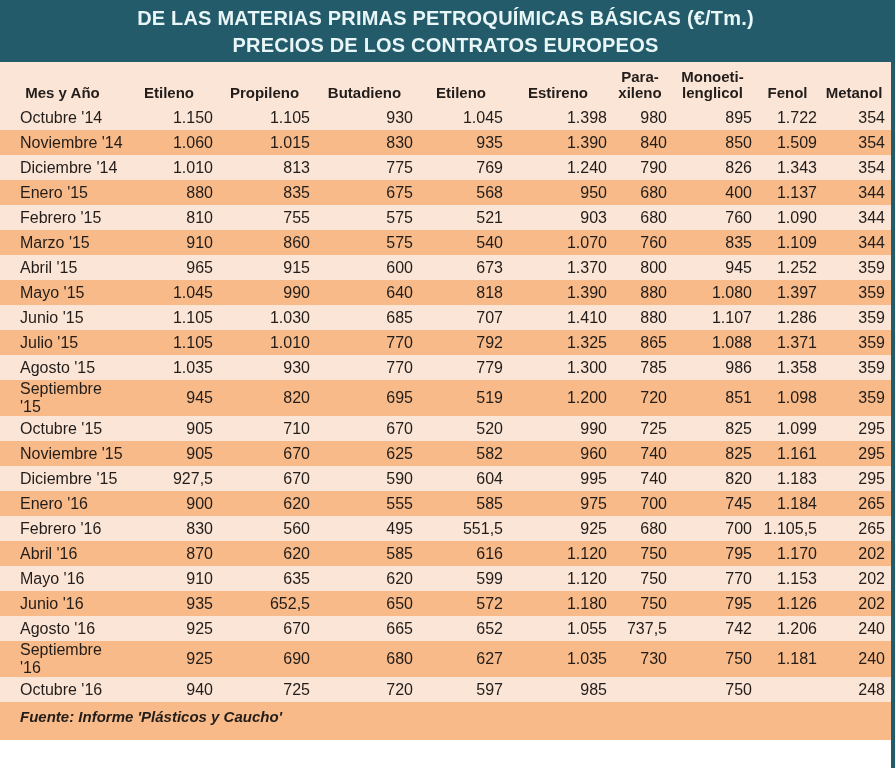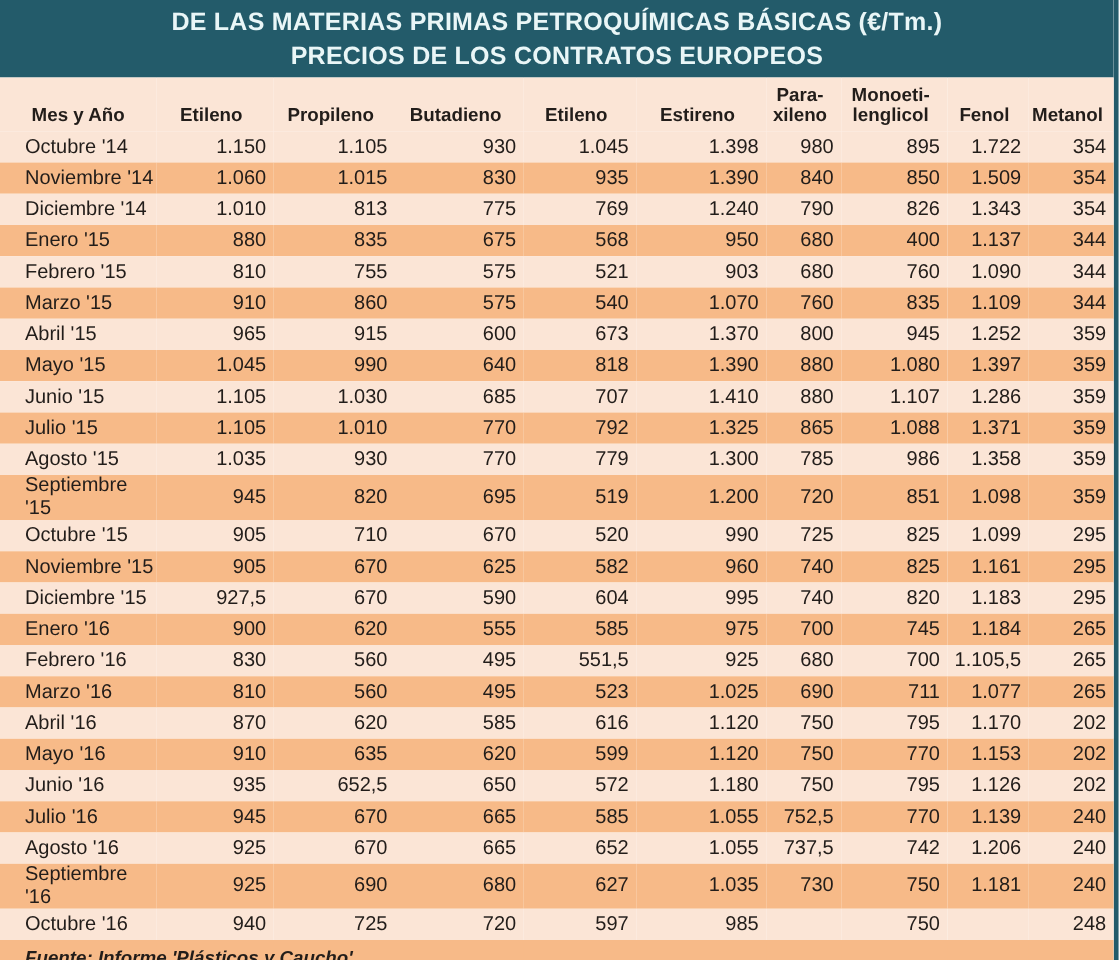--- a/index.html
+++ b/index.html
@@ -279,32 +279,20 @@
           <td class="num">560</td>
           <td class="num">495</td>
           <td class="num">551,5</td>
           <td class="num">925</td>
           <td class="num">680</td>
           <td class="num">700</td>
           <td class="num">1.105,5</td>
           <td class="num">265</td>
         </tr>
         <tr>
-          <td class="mes">Marzo '16</td>
-          <td class="num">810</td>
-          <td class="num">560</td>
-          <td class="num">495</td>
-          <td class="num">523</td>
-          <td class="num">1.025</td>
-          <td class="num">690</td>
-          <td class="num">711</td>
-          <td class="num">1.077</td>
-          <td class="num">265</td>
-        </tr>
-        <tr>
           <td class="mes">Abril '16</td>
           <td class="num">870</td>
           <td class="num">620</td>
           <td class="num">585</td>
           <td class="num">616</td>
           <td class="num">1.120</td>
           <td class="num">750</td>
           <td class="num">795</td>
           <td class="num">1.170</td>
           <td class="num">202</td>
@@ -325,32 +313,20 @@
           <td class="mes">Junio '16</td>
           <td class="num">935</td>
           <td class="num">652,5</td>
           <td class="num">650</td>
           <td class="num">572</td>
           <td class="num">1.180</td>
           <td class="num">750</td>
           <td class="num">795</td>
           <td class="num">1.126</td>
           <td class="num">202</td>
-        </tr>
-        <tr>
-          <td class="mes">Julio '16</td>
-          <td class="num">945</td>
-          <td class="num">670</td>
-          <td class="num">665</td>
-          <td class="num">585</td>
-          <td class="num">1.055</td>
-          <td class="num">752,5</td>
-          <td class="num">770</td>
-          <td class="num">1.139</td>
-          <td class="num">240</td>
         </tr>
         <tr>
           <td class="mes">Agosto '16</td>
           <td class="num">925</td>
           <td class="num">670</td>
           <td class="num">665</td>
           <td class="num">652</td>
           <td class="num">1.055</td>
           <td class="num">737,5</td>
           <td class="num">742</td>

